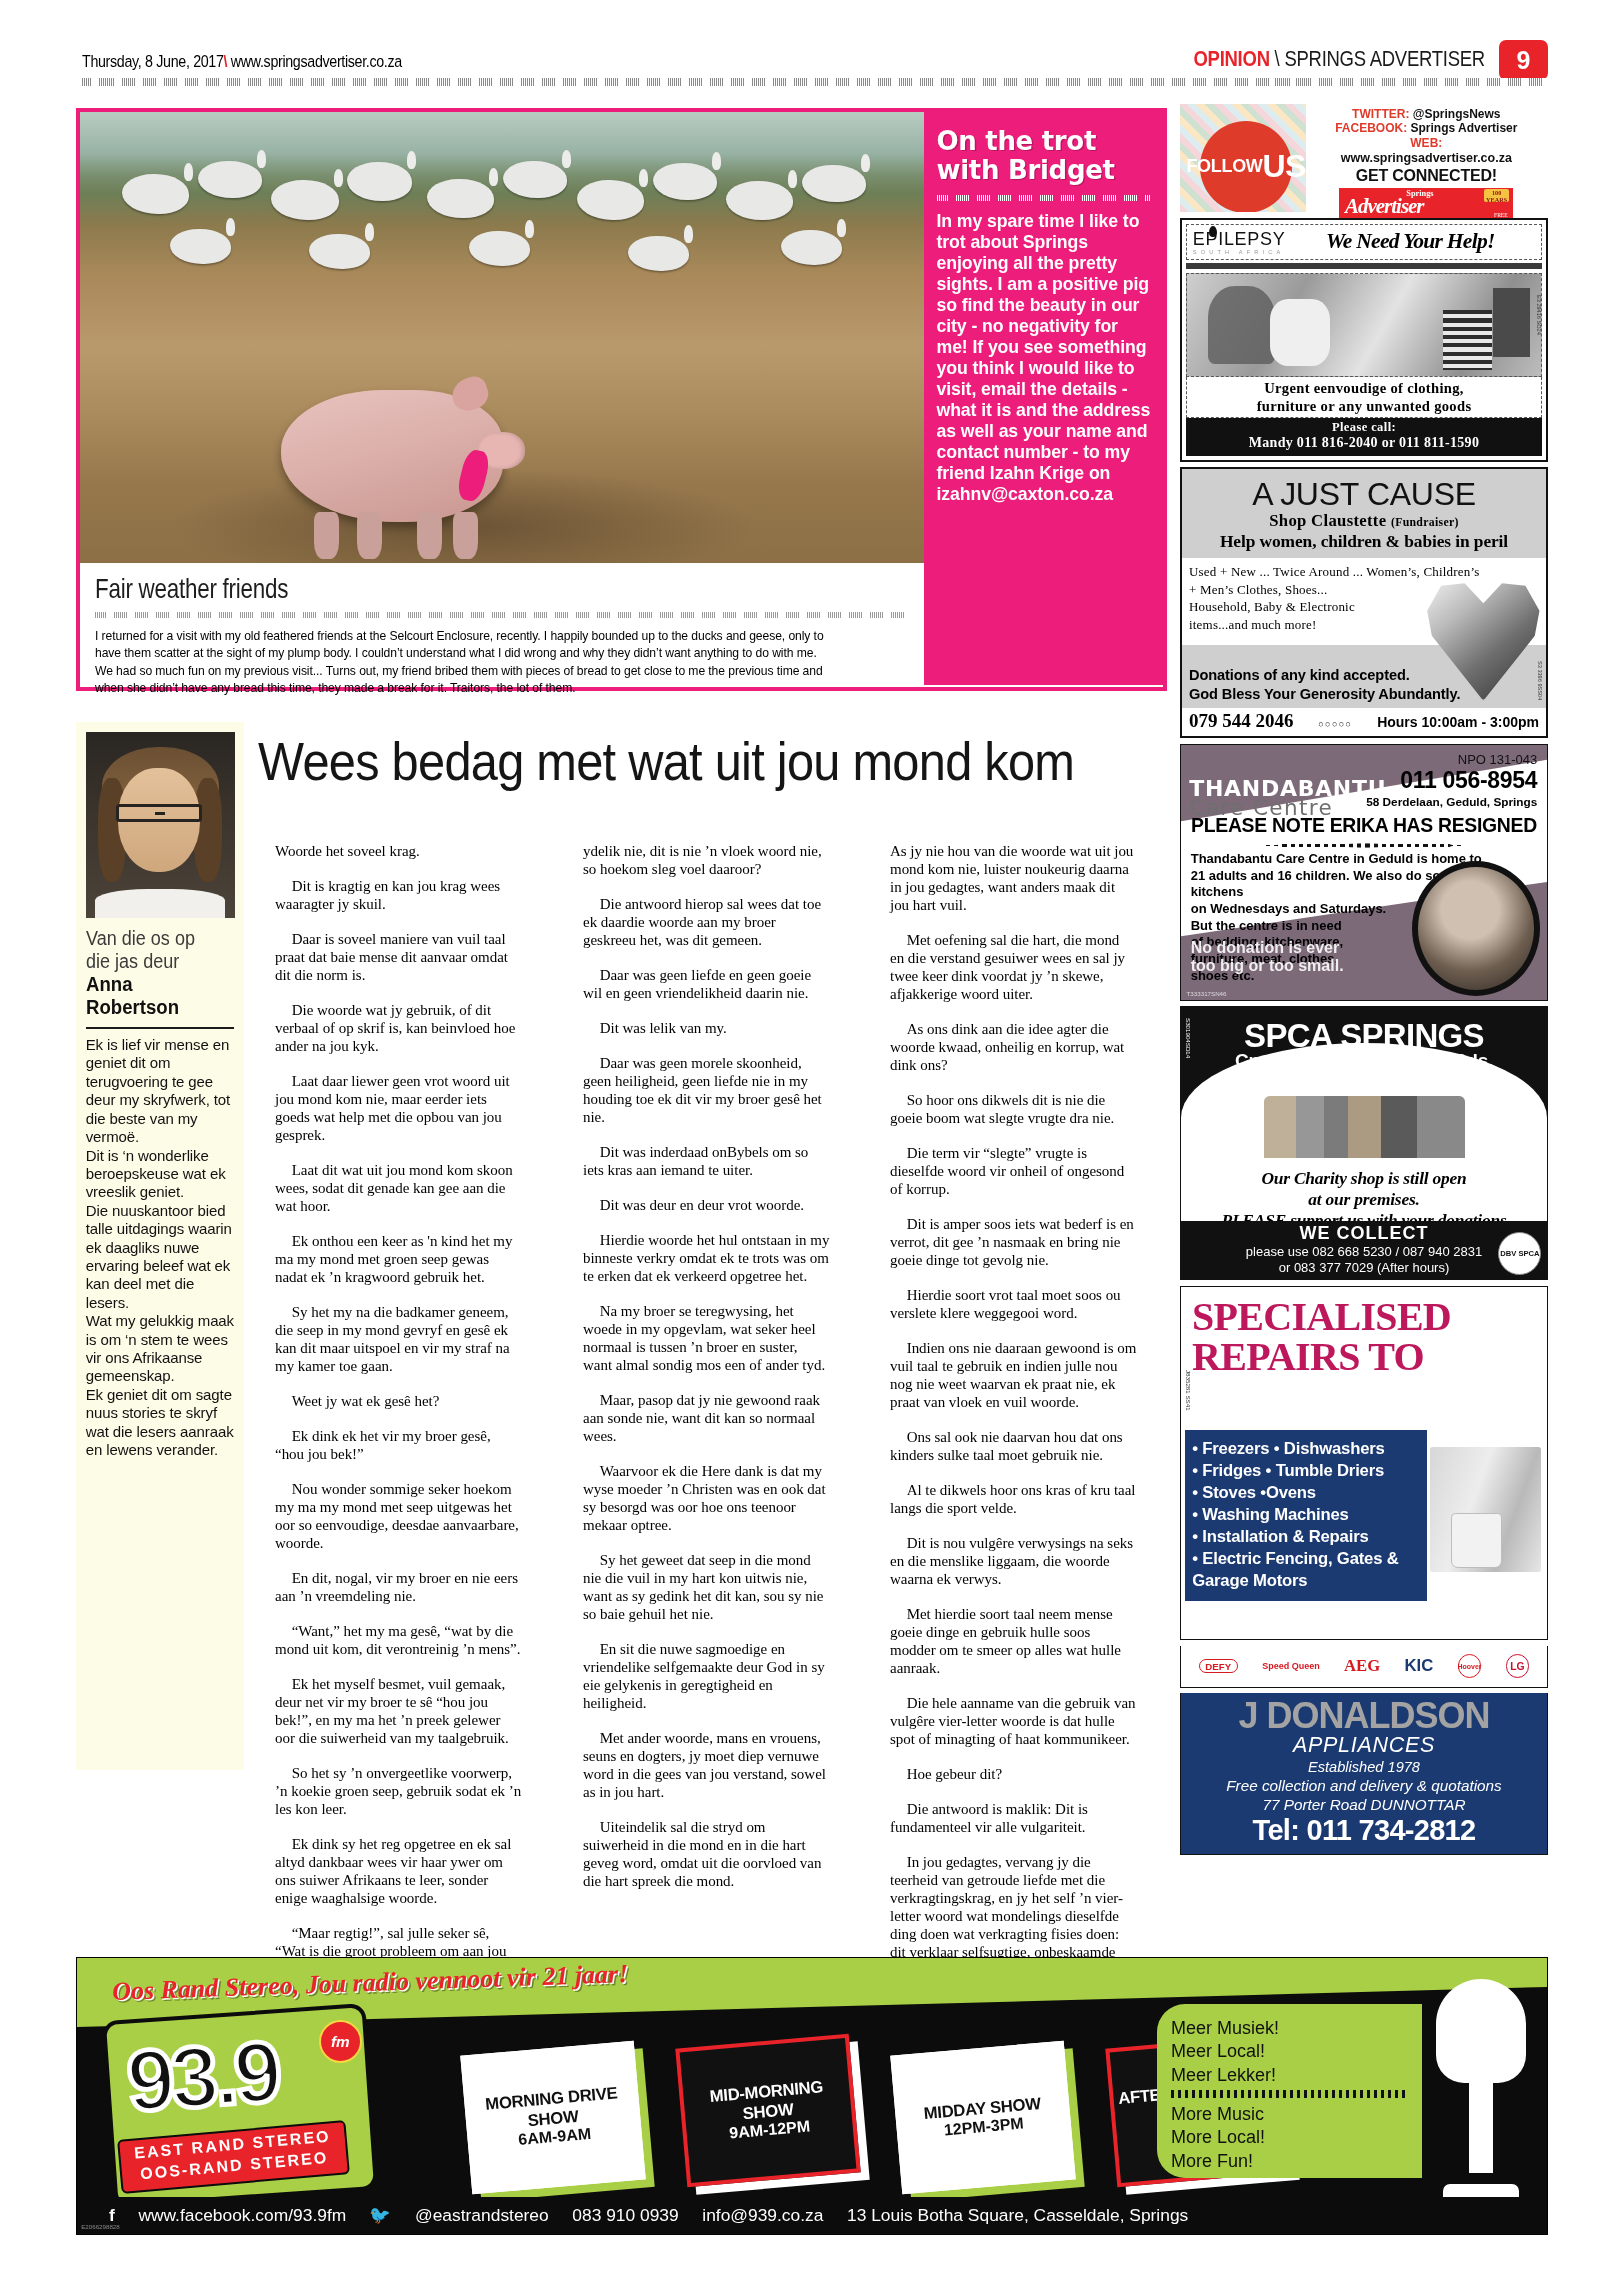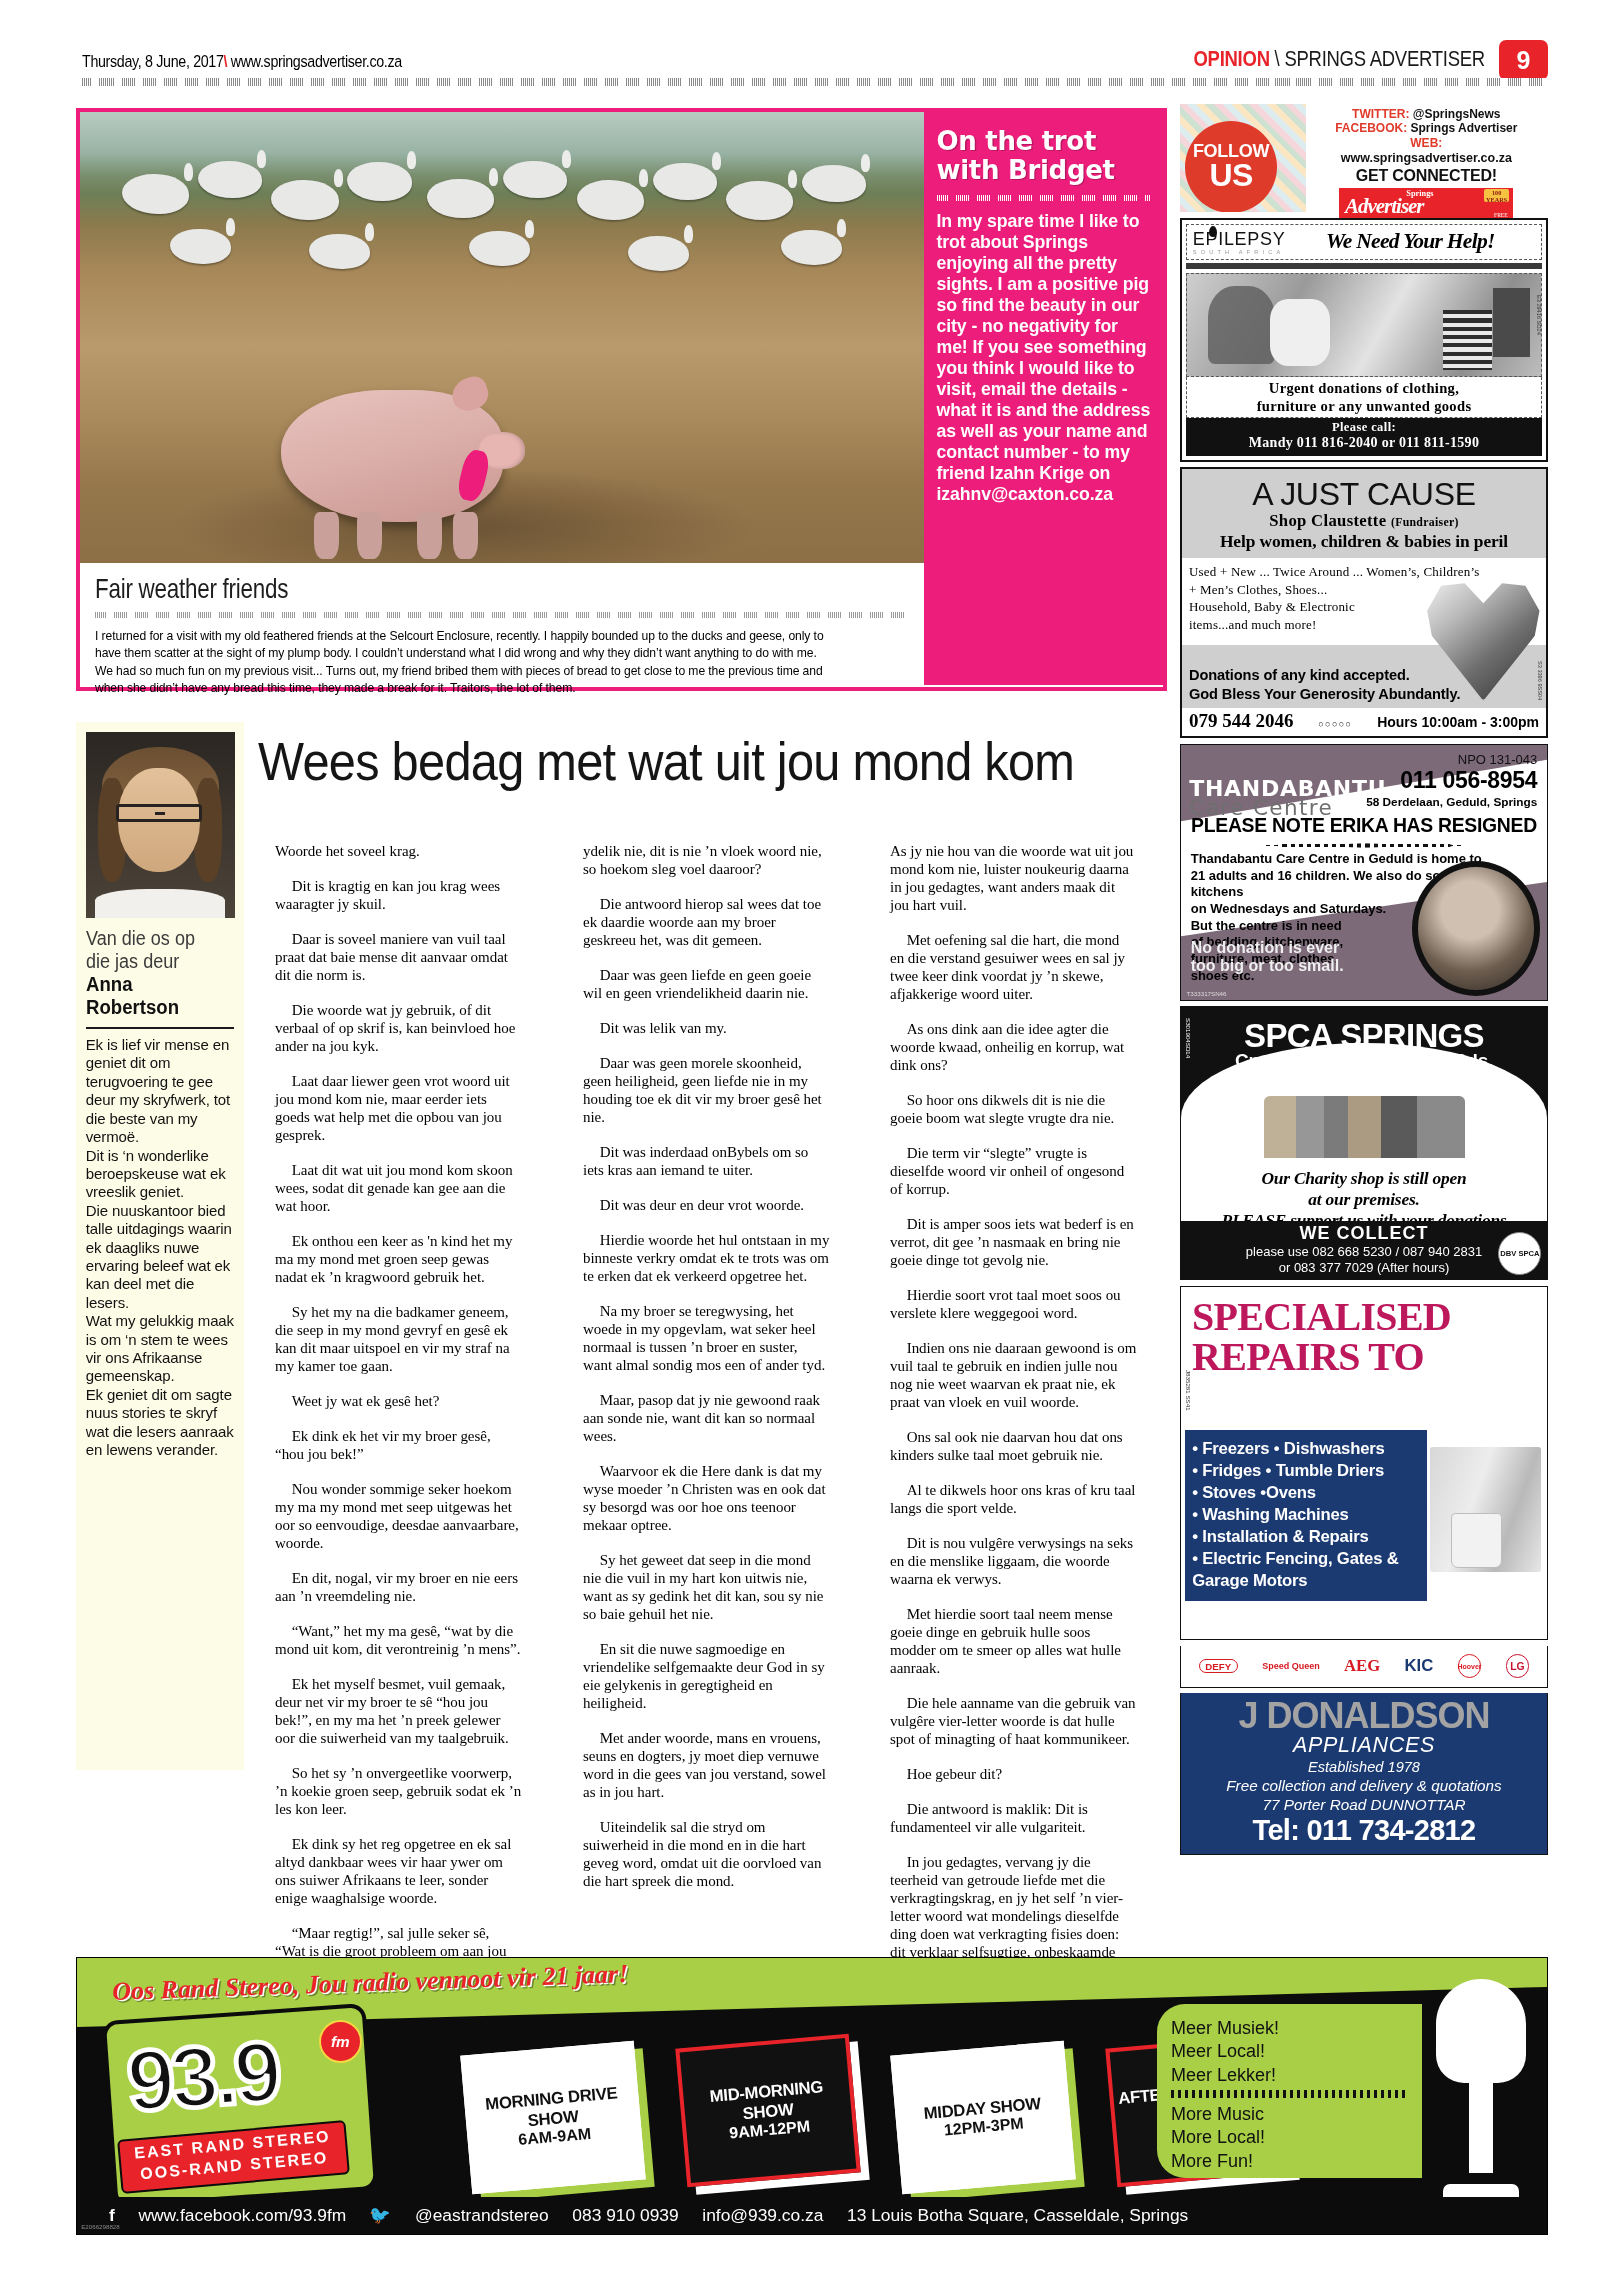--- a/index.html
+++ b/index.html
@@ -193,23 +193,23 @@
   .ad { width:368px; background:#fff; margin-bottom:5.6px; position:relative; }
 
   
   .ad-follow { height:108px; display:flex; }
   .follow-left {
     width:126px; height:108px; position:relative; overflow:hidden;
     background:
       repeating-linear-gradient(45deg,#f5d6da 0 6.2px,#dcecef 6.2px 12.5px,#fbe7c4 12.5px 19px,#cfe2d2 19px 25px);
   }
   .follow-circle {
-    position:absolute; left:5px; top:16.7px; width:92px; height:92px;
+    position:absolute; left:20px; top:16.7px; width:92px; height:92px;
     background:#df3b2b; border-radius:50%;
-    display:flex; flex-direction:column; align-items:center; justify-content:center;
+    display:flex; flex-direction:row; align-items:center; justify-content:center;
   }
   .follow-circle .f1 { color:#fff; font-weight:bold; font-size:18px; letter-spacing:-0.3px; line-height:17.4px; }
   .follow-circle .f2 { color:#fff; font-weight:bold; font-size:32px; letter-spacing:-0.7px; line-height:29px; }
   .follow-right { flex:1; padding:2.8px 4.2px 0 2.8px; text-align:center; }
   .fr-line { font-size:12px; line-height:14.6px; white-space:nowrap; }
   .fr-line .lbl { color:#e03a2a; font-weight:bold; }
   .fr-line .val { color:#111; font-weight:bold; }
   .fr-web { font-size:12.5px; font-weight:bold; color:#111; line-height:14.6px; }
   .fr-connect { font-size:16px; font-weight:bold; color:#111; margin-top:2.1px; letter-spacing:-0.2px; }
   .fr-logo {
@@ -574,21 +574,21 @@
     </div>
     <div class="ep-bar"></div>
     <div class="ep-photo">
       <div class="blob1"></div>
         <div class="blob2"></div>
         <div class="blob3"></div>
         <div class="blob4"></div>
       <div class="ep-code">E3 29416 SO24</div>
     </div>
     <div class="ep-urgent">
-      <div>Urgent donations of clothing,</div>
+      <div>Urgent eenvoudige of clothing,</div>
       <div>furniture or any unwanted goods</div>
     </div>
     <div class="ep-call">
       <div class="l1">Please call:</div>
       <div class="l2">Mandy 011 816-2040 or 011 811-1590</div>
     </div>
   </div>
 
   <div class="ad ad-cause">
     <div class="jc-head">

